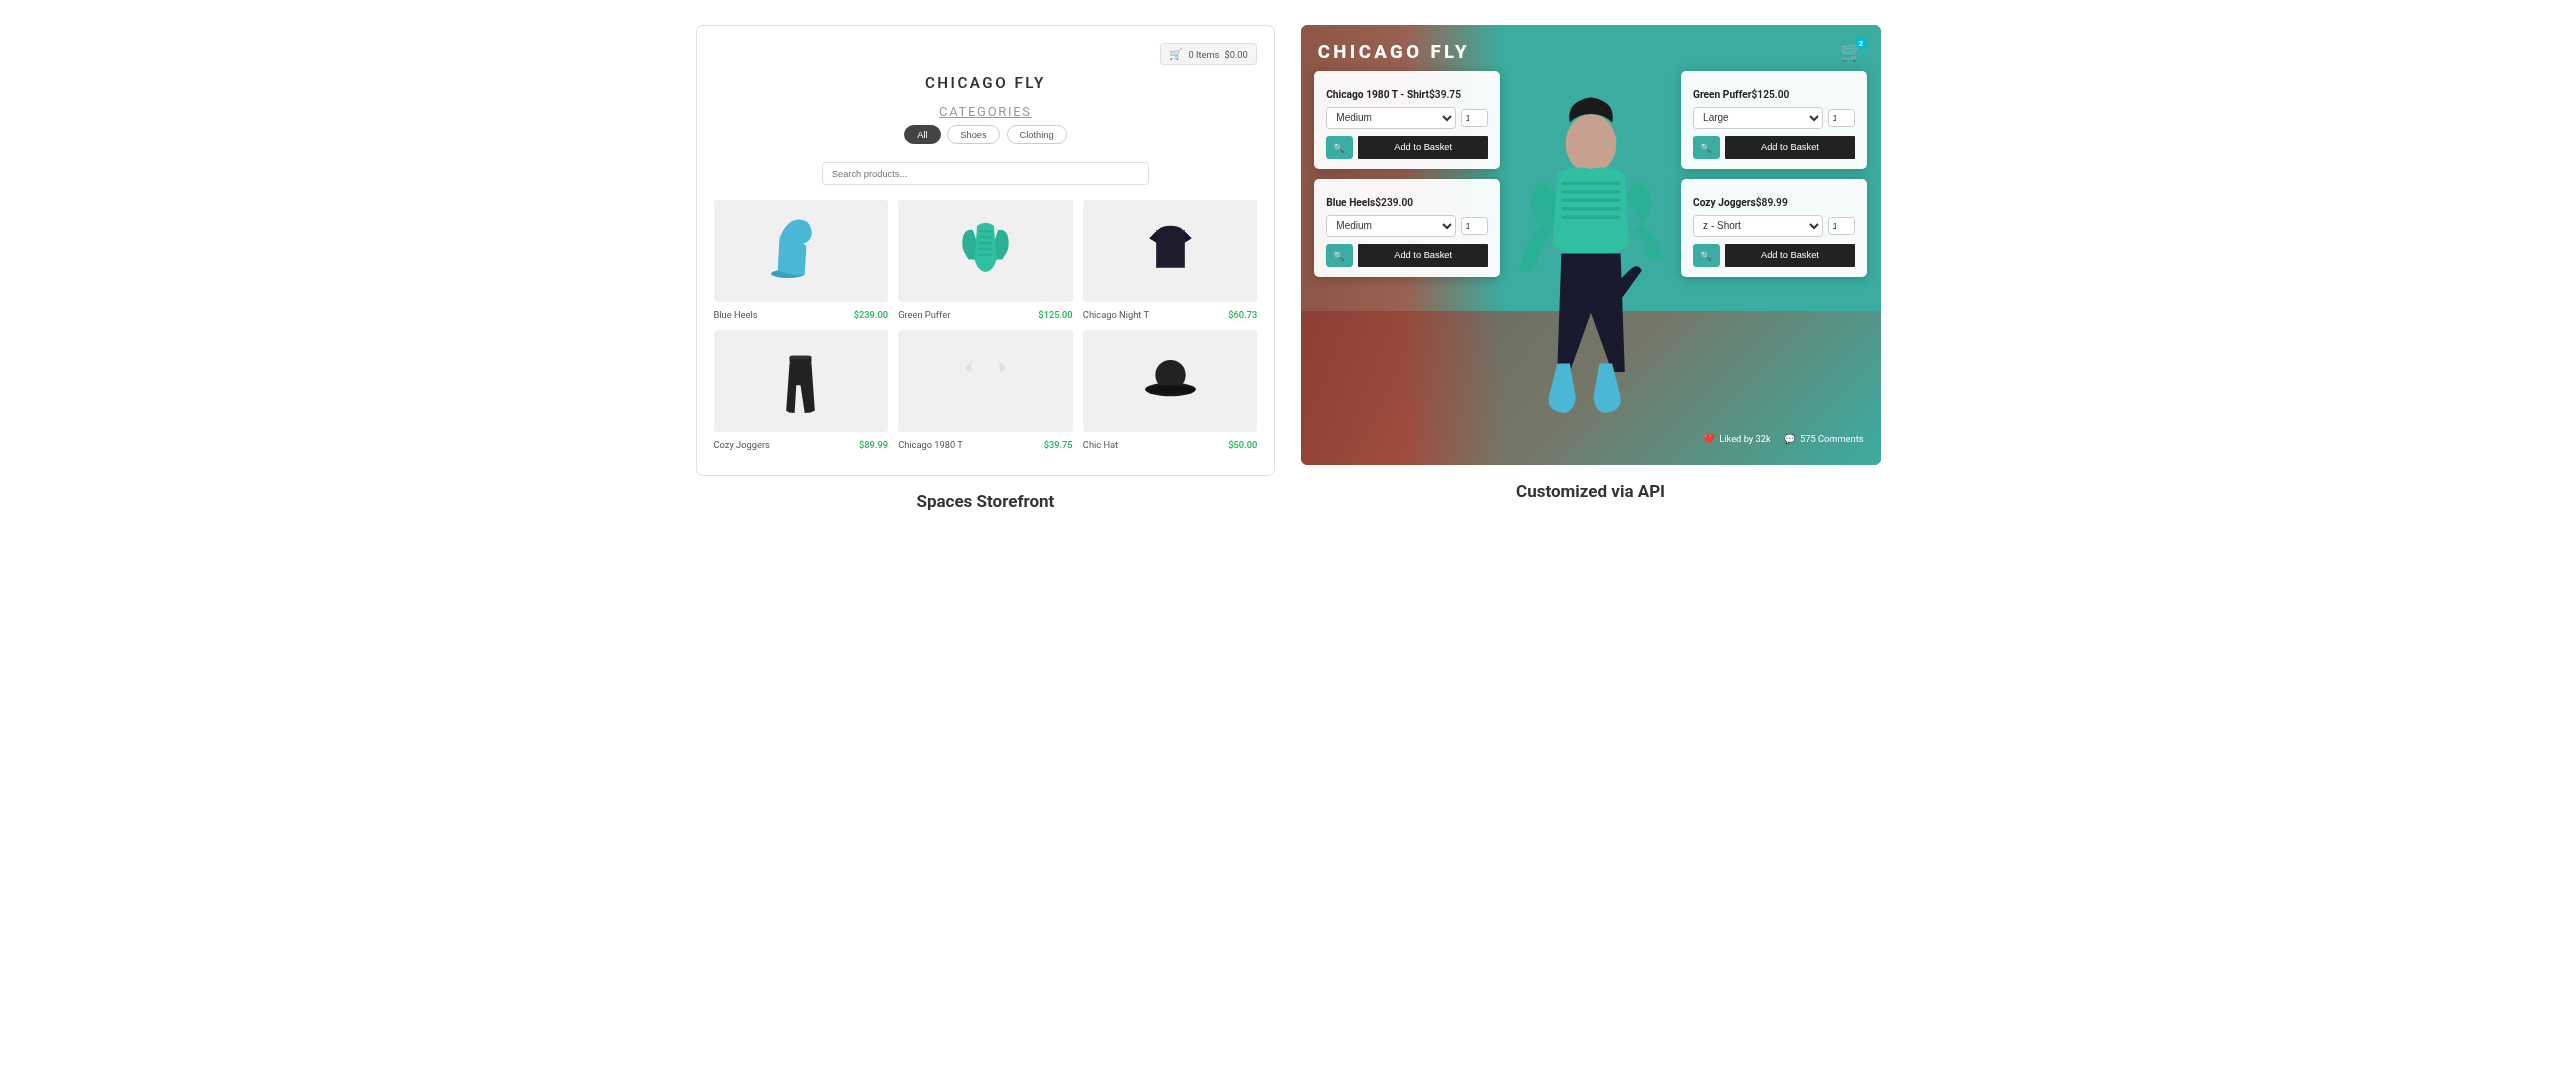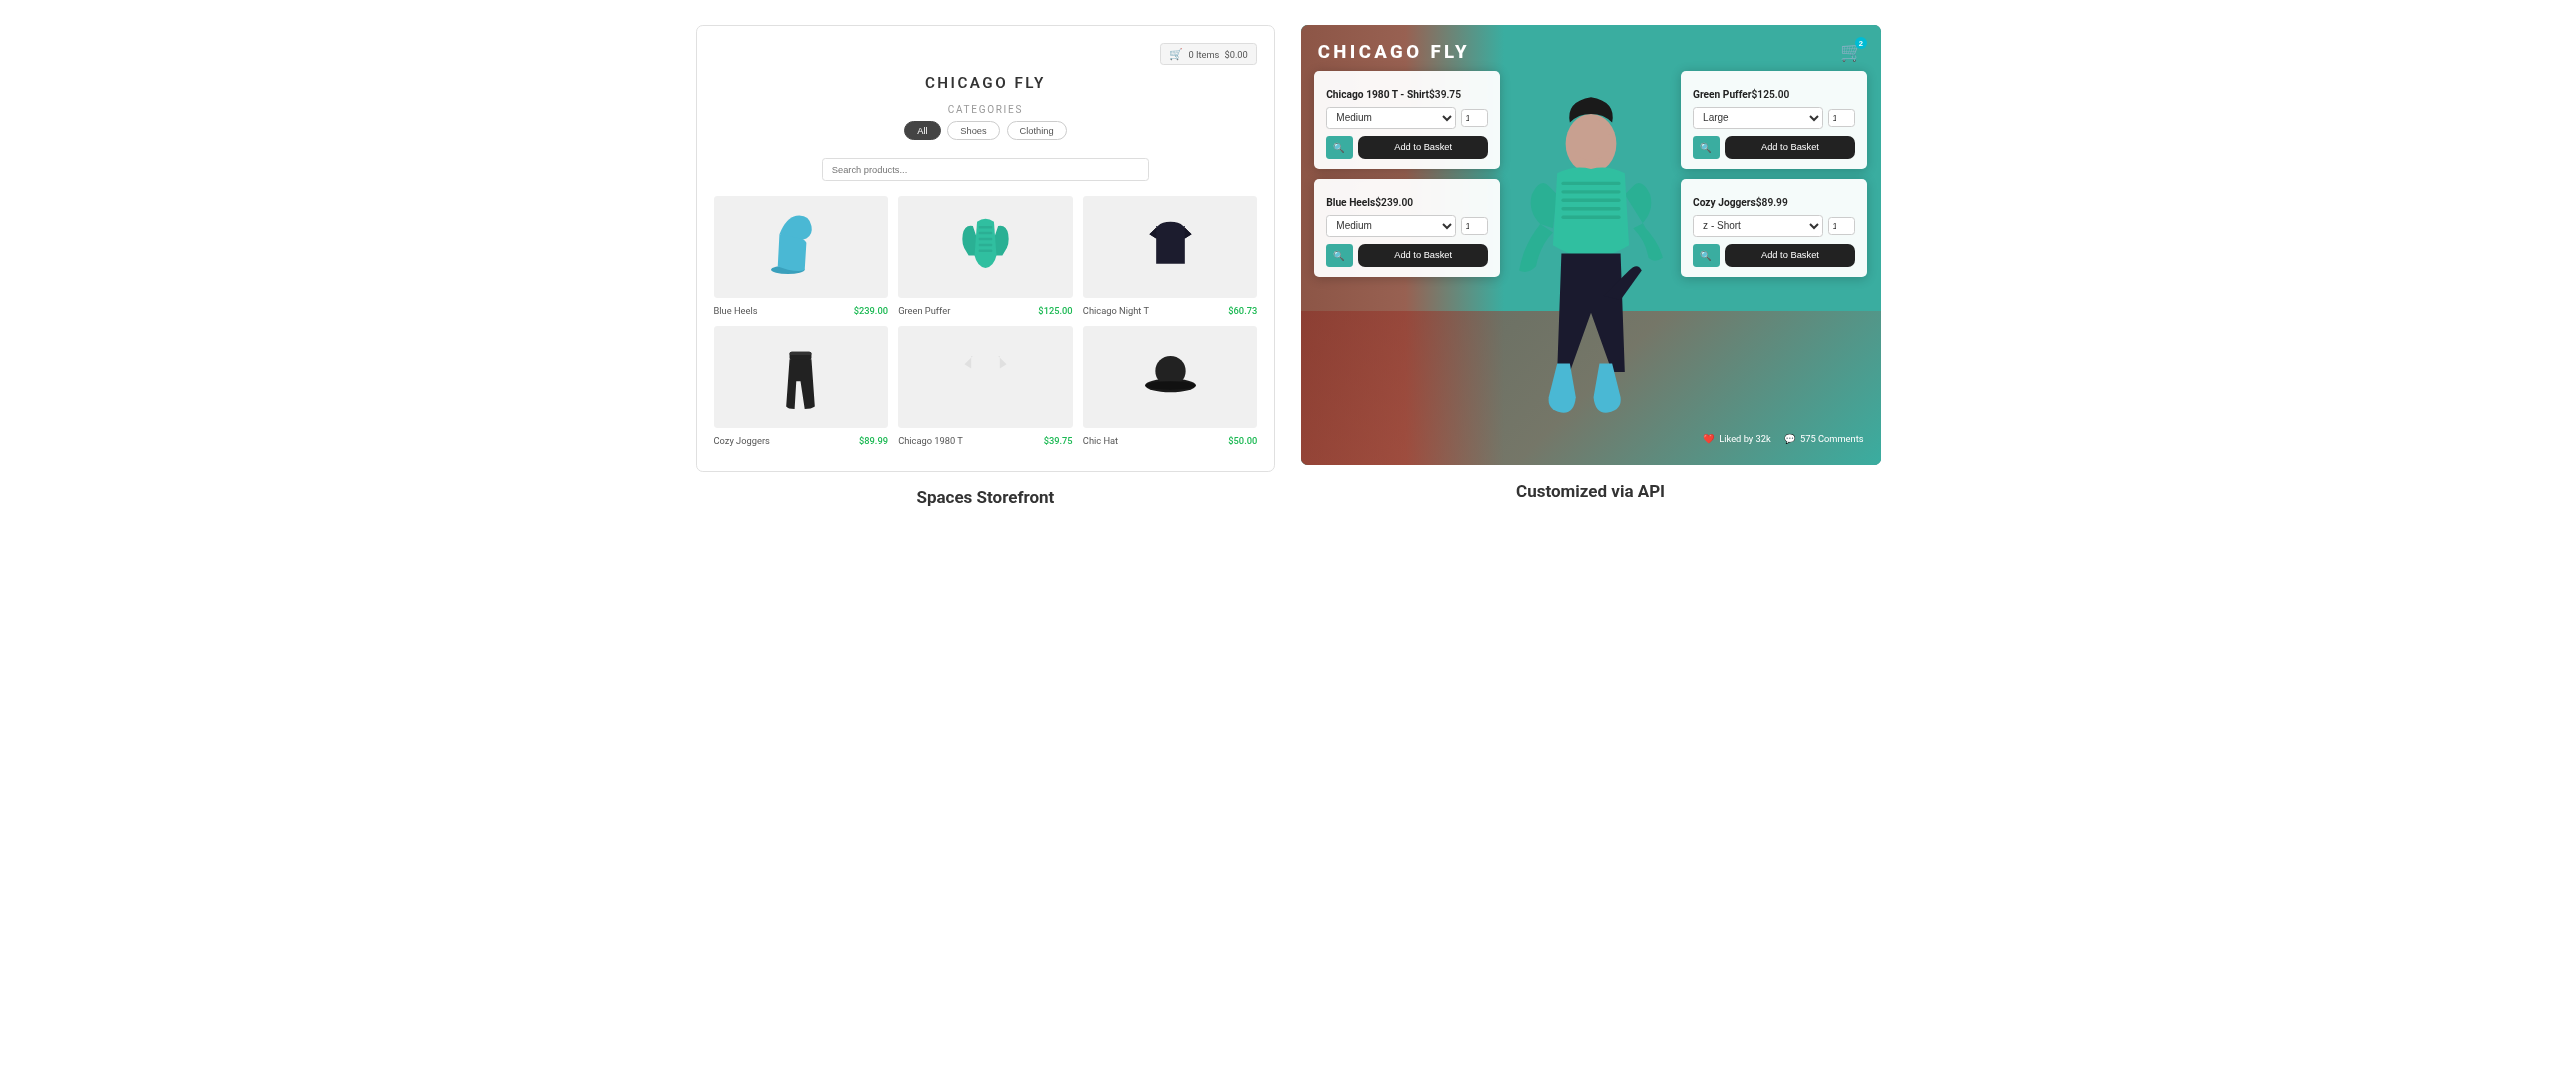--- a/index.html
+++ b/index.html
@@ -56,25 +56,26 @@
     .storefront-title {
       text-align: center;
       font-size: 15.2px;
       font-weight: 600;
       letter-spacing: 2.5px;
       color: #333;
       margin-bottom: 12px;
     }
     .categories-label {
       text-align: center;
-      font-size: 10px;
+      font-size: 13px;
       letter-spacing: 1.7px;
       color: #999;
       margin-bottom: 6.8px;
       text-transform: uppercase;
+      text-decoration: underline;
     }
     .filter-buttons {
       display: flex;
       justify-content: center;
       gap: 6.8px;
       margin-bottom: 10.2px;
     }
     .filter-btn {
       border-radius: 17px;
       padding: 3.4px 12px;
@@ -267,21 +268,21 @@
       text-align: center;
       color: #333;
     }
     .api-add-btn {
       display: flex;
       align-items: center;
       gap: 6.8px;
       background: #222;
       color: #fff;
       border: none;
-      border-radius: 7px;
+      border-radius: 1px;
       padding: 6px 10.2px;
       font-size: 9.3px;
       cursor: pointer;
       width: 100%;
       justify-content: center;
     }
     .api-zoom-btn {
       background: #3aada0;
       color: #fff;
       border: none;

